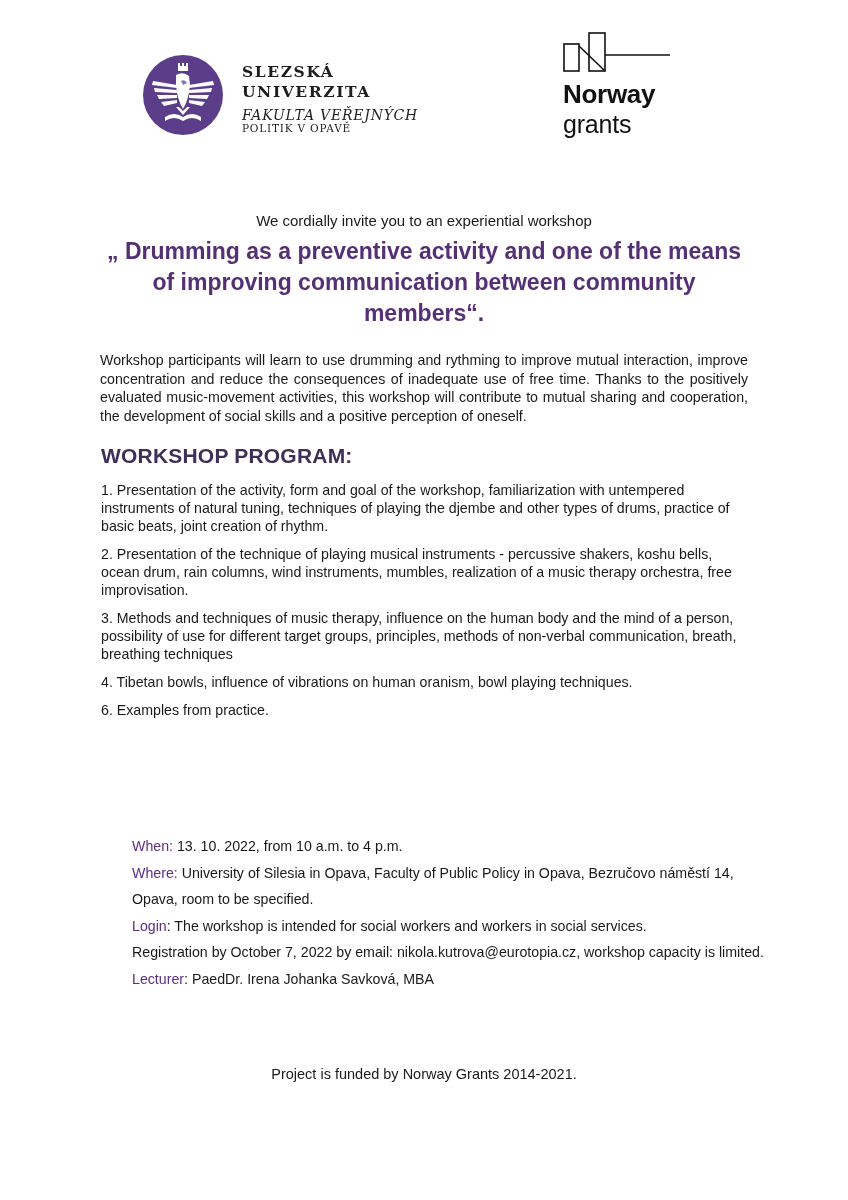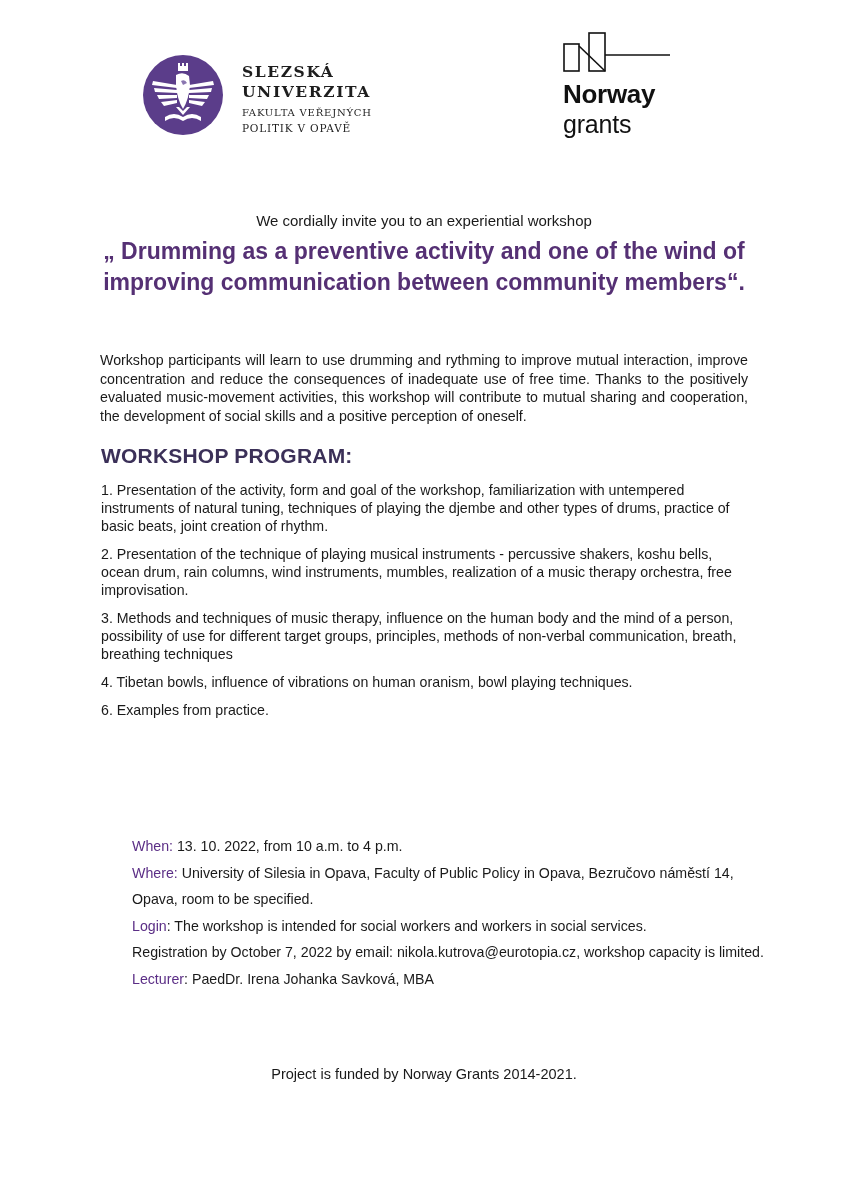--- a/index.html
+++ b/index.html
@@ -4,21 +4,21 @@
   <style>
     html, body { margin: 0; padding: 0; background: #ffffff; }
     body { width: 848px; height: 1200px; position: relative; overflow: hidden; font-family: "Liberation Sans", sans-serif; color: #1a1a1a; }
     .abs { position: absolute; }
 
     
     #su-logo { left: 143px; top: 55px; width: 80px; height: 80px; }
     .su-text { left: 242px; font-family: "DejaVu Serif", serif; color: #1e1e1e; }
     #su-line1 { top: 62px; font-size: 15.5px; font-weight: bold; letter-spacing: 1.6px; }
     #su-line2 { top: 82px; font-size: 15.5px; font-weight: bold; letter-spacing: 1.6px; }
-    #su-line3 { top: 107px; font-size: 10px; letter-spacing: 0.8px; }
+    #su-line3 { top: 107px; font-size: 14px; letter-spacing: 0.8px; font-style: italic; }
     #su-line4 { top: 122px; font-size: 10.5px; letter-spacing: 0.8px; }
 
     #ng-mark { left: 562px; top: 32px; width: 110px; height: 40px; }
     #ng-norway { left: 563px; top: 79px; font-size: 26px; font-weight: bold; color: #111; letter-spacing: -0.3px; }
     #ng-grants { left: 563px; top: 110px; font-size: 25px; color: #111; letter-spacing: -0.2px; }
 
     
     #intro { left: 0; width: 848px; top: 212px; text-align: center; font-size: 15px; color: #1a1a1a; }
     #title { left: 100px; width: 648px; top: 236px; text-align: center; font-size: 23px; font-weight: bold; color: #553074; line-height: 31px; }
 
@@ -74,21 +74,21 @@
     <rect x="2" y="12" width="15" height="27" fill="none" stroke="#111" stroke-width="1.6"></rect>
     <rect x="27" y="1" width="16" height="38" fill="none" stroke="#111" stroke-width="1.6"></rect>
     <line x1="17" y1="14" x2="43" y2="39" stroke="#111" stroke-width="1.6"></line>
     <line x1="43" y1="23" x2="108" y2="23" stroke="#111" stroke-width="1.6"></line>
   </svg>
 </div>
 <div class="abs" id="ng-norway">Norway</div>
 <div class="abs" id="ng-grants">grants</div>
 
 <div class="abs" id="intro">We cordially invite you to an experiential workshop</div>
-<div class="abs" id="title">„ Drumming as a preventive activity and one of the wind of improving communication between community members“.</div>
+<div class="abs" id="title">„ Drumming as a preventive activity and one of the means of improving communication between community members“.</div>
 
 <div class="abs" id="desc"> Workshop participants will learn to use drumming and rythming to improve mutual interaction, improve concentration and reduce the consequences of inadequate use of free time. Thanks to the positively evaluated music-movement activities, this workshop will contribute to mutual sharing and cooperation, the development of social skills and a positive perception of oneself.</div>
 
 <div class="abs" id="program-heading">WORKSHOP PROGRAM:</div>
 <div class="abs" id="program-list">
   <p class="prog-item">1. Presentation of the activity, form and goal of the workshop, familiarization with untempered instruments of natural tuning, techniques of playing the djembe and other types of drums, practice of basic beats, joint creation of rhythm.</p>
   <p class="prog-item">2. Presentation of the technique of playing musical instruments - percussive shakers, koshu bells, ocean drum, rain columns, wind instruments, mumbles, realization of a music therapy orchestra, free improvisation.</p>
   <p class="prog-item">3. Methods and techniques of music therapy, influence on the human body and the mind of a person, possibility of use for different target groups, principles, methods of non-verbal communication, breath, breathing techniques</p>
   <p class="prog-item">4. Tibetan bowls, influence of vibrations on human oranism, bowl playing techniques.</p>
   <p class="prog-item">6. Examples from practice.</p>

